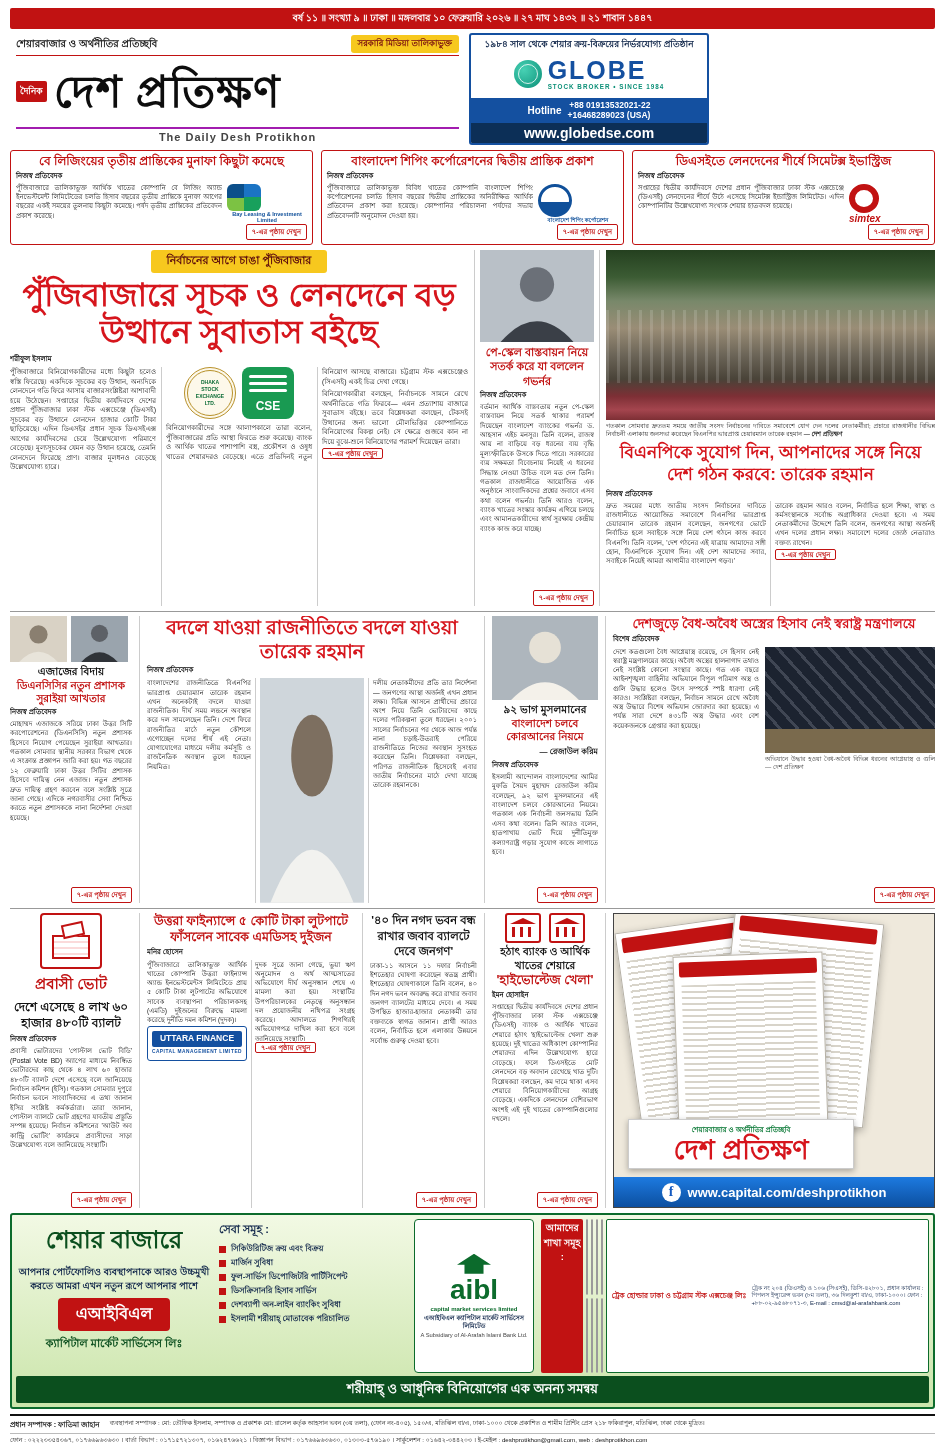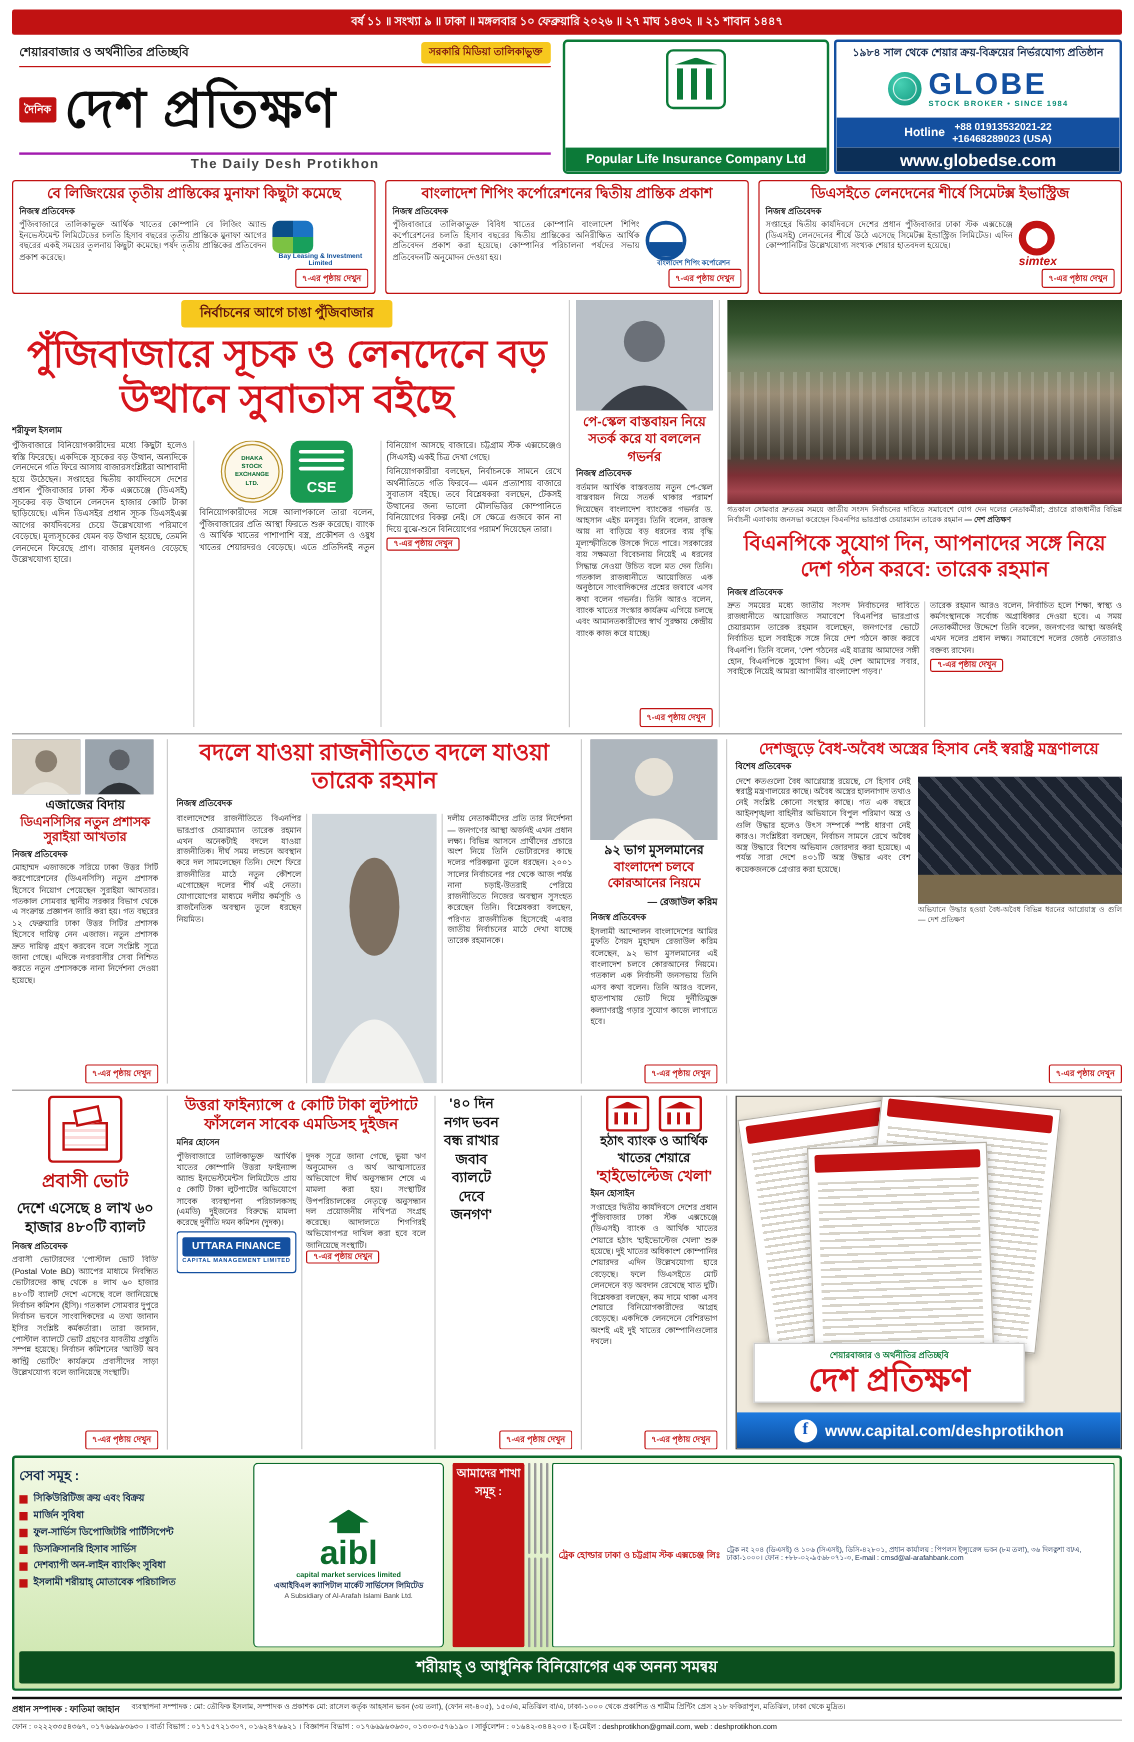--- a/index.html
+++ b/index.html
@@ -102,21 +102,21 @@
 .ballot-box::after{content:"";position:absolute;left:20px;width:18px;top:8px;height:10px;background:#fff;border:2px solid #c11212;transform:rotate(-12deg)}
 .ballot-title{color:#c11212;font-size:15px;font-weight:bold;text-align:center;margin-top:3px}
 .ballot-h{font-size:12px;font-weight:bold;text-align:center;line-height:1.35;margin:2px 0}
 .c2-bottom{display:flex;gap:7px;flex:1;overflow:hidden}
 .uttara{width:208px;display:flex;flex-direction:column;overflow:hidden}
 .uttara h3{color:#c11212;font-size:12.5px;text-align:center;line-height:1.3;font-weight:bold}
 .u-two{flex:1;columns:2;column-gap:8px;column-rule:1px solid #ccc;font-size:6.7px;text-align:justify;line-height:1.38;overflow:hidden;margin-top:2px}
 .u-logo{break-inside:avoid;width:100%;border:1px solid #1450a0;border-radius:3px;display:flex;flex-direction:column;align-items:center;gap:2px;padding:4px 2px;margin:2px 0;background:#fff}
 .ul1{background:#1450a0;color:#fff;font-size:8.5px;font-weight:bold;padding:2px 8px;border-radius:2px}
 .ul2{font-size:4.8px;color:#1450a0;font-weight:bold;letter-spacing:.5px}
-.nagad{flex:1;display:flex;flex-direction:row;overflow:hidden;border-left:1px solid #ccc;padding-left:7px}
+.nagad{flex:1;display:flex;flex-direction:column;overflow:hidden;border-left:1px solid #ccc;padding-left:7px}
 .nagad h3{font-size:11.5px;font-weight:bold;color:#111;text-align:center;line-height:1.35}
 .bank-icons{display:flex;gap:8px;justify-content:center;margin-bottom:2px}
 .bank-icon{width:36px;height:30px;border:2px solid #c11212;border-radius:3px;position:relative;background:#fff}
 .bank-icon::before{content:"";position:absolute;left:5px;right:5px;top:12px;bottom:4px;background:repeating-linear-gradient(90deg,#c11212 0 3px,transparent 3px 8px)}
 .bank-icon::after{content:"";position:absolute;left:3px;right:3px;top:3px;height:6px;background:#c11212;clip-path:polygon(0 100%,50% 0,100% 100%)}
 .hv1{font-size:10.5px;font-weight:bold;text-align:center;line-height:1.3}
 .hv2{font-size:12.5px;font-weight:bold;color:#c11212;text-align:center;line-height:1.3}
 .promo{border:1px solid #444;position:relative;overflow:hidden;background:#efe9dc;display:flex;flex-direction:column}
 .collage{flex:1;position:relative;overflow:hidden}
 .mini-paper{position:absolute;width:150px;height:205px;background:#fff;border:1px solid #b5b0a5;box-shadow:0 3px 8px rgba(0,0,0,.3)}
@@ -136,21 +136,21 @@
 .aibl-left{width:196px;display:flex;flex-direction:column;align-items:center;text-align:center;gap:4px;padding-top:2px}
 .aibl-lead{font-size:24px;font-weight:bold;color:#0b4f1e}
 .aibl-pitch{font-size:9.5px;font-weight:bold;color:#10264a;line-height:1.5}
 .aibl-brand{background:#c11212;color:#fff;font-size:16px;font-weight:bold;padding:3px 18px;border-radius:4px}
 .aibl-brandsub{font-size:11px;font-weight:bold;color:#0b4f1e}
 .aibl-svc{width:188px;padding-top:2px}
 .svc-title{font-size:11px;font-weight:bold;color:#10264a;margin-bottom:4px}
 .aibl-svc ul{list-style:none}
 .aibl-svc li{font-size:8px;font-weight:bold;color:#10264a;margin:4px 0;display:flex;gap:5px;align-items:center;line-height:1.25}
 .aibl-svc li::before{content:"";width:7px;height:7px;background:#c11212;flex:0 0 auto}
-.aibl-logobox{width:159px;background:#fff;border:1px solid #0c6b2c;border-radius:4px;display:flex;flex-direction:column;align-items:center;justify-content:center;text-align:center;padding:4px;gap:2px}
+.aibl-logobox{width:120px;background:#fff;border:1px solid #0c6b2c;border-radius:4px;display:flex;flex-direction:column;align-items:center;justify-content:center;text-align:center;padding:4px;gap:2px}
 .house{width:34px;height:20px;background:#0c6b2c;clip-path:polygon(50% 0,100% 55%,78% 55%,78% 100%,22% 100%,22% 55%,0 55%)}
 .aibl-logo{font-size:28px;font-weight:bold;color:#0c6b2c;line-height:1}
 .aibl-logosub{font-size:6px;color:#0c6b2c;font-weight:bold}
 .aibl-logobn{font-size:6.4px;color:#10264a;font-weight:bold;line-height:1.3}
 .aibl-parent{font-size:5.8px;color:#444}
 .aibl-right{flex:1;display:flex;flex-direction:row;gap:3px;overflow:hidden}
 .branches-title{background:#c11212;color:#fff;font-size:9.5px;font-weight:bold;text-align:center;padding:2px;border-radius:2px}
 .branch-grid{display:grid;grid-template-columns:repeat(4,1fr);gap:3px;flex:1}
 .branch{background:#fff;border:1px solid #9a9a9a;border-radius:2px;overflow:hidden;display:flex;flex-direction:column}
 .branch-name{color:#fff;font-size:6px;font-weight:bold;text-align:center;padding:2px 1px;line-height:1.1}
@@ -182,24 +182,20 @@
       <div class="mast-top">
         <span class="mast-tagline">শেয়ারবাজার ও অর্থনীতির প্রতিচ্ছবি</span>
         <span class="gov-badge">সরকারি মিডিয়া তালিকাভুক্ত</span>
       </div>
       <div class="title-row">
         <span class="daily-badge">দৈনিক</span>
         <span class="paper-title">দেশ প্রতিক্ষণ</span>
       </div>
       <div class="mast-sub">The Daily Desh Protikhon</div>
     </div>
-    <div class="popular">
-      <div class="pop-icon"></div>
-      <div class="pop-band">Popular Life Insurance Company Ltd</div>
-    </div>
     <div class="globe">
       <div class="globe-top">১৯৮৪ সাল থেকে শেয়ার ক্রয়-বিক্রয়ের নির্ভরযোগ্য প্রতিষ্ঠান</div>
       <div class="globe-brandrow">
         <span class="globe-icon"></span>
         <span>
           <div class="globe-name">GLOBE</div>
           <div class="globe-sub">STOCK BROKER • SINCE 1984</div>
         </span>
       </div>
       <div class="globe-hot">
@@ -436,20 +432,26 @@
         <div class="fb-bar">
           <span class="fb-icon">f</span>
           <span>www.capital.com/deshprotikhon</span>
         </div>
       </div>
     </div>
   </div>
 
   <div class="aibl">
     <div class="aibl-top">
+      <div class="aibl-left">
+        <div class="aibl-lead">শেয়ার বাজারে</div>
+        <div class="aibl-pitch">আপনার পোর্টফোলিও ব্যবস্থাপনাকে আরও উচ্চমুখী করতে আমরা এখন নতুন রূপে আপনার পাশে</div>
+        <div class="aibl-brand">এআইবিএল</div>
+        <div class="aibl-brandsub">ক্যাপিটাল মার্কেট সার্ভিসেস লিঃ</div>
+      </div>
       <div class="aibl-svc">
         <div class="svc-title">সেবা সমূহ :</div>
         <ul>
           <li>সিকিউরিটিজ ক্রয় এবং বিক্রয়</li>
           <li>মার্জিন সুবিধা</li>
           <li>ফুল-সার্ভিস ডিপোজিটরি পার্টিসিপেন্ট</li>
           <li>ডিসক্রিসানরি হিসাব সার্ভিস</li>
           <li>দেশব্যাপী অন-লাইন ব্যাংকিং সুবিধা</li>
           <li>ইসলামী শরীয়াহ্ মোতাবেক পরিচালিত</li>
         </ul>

